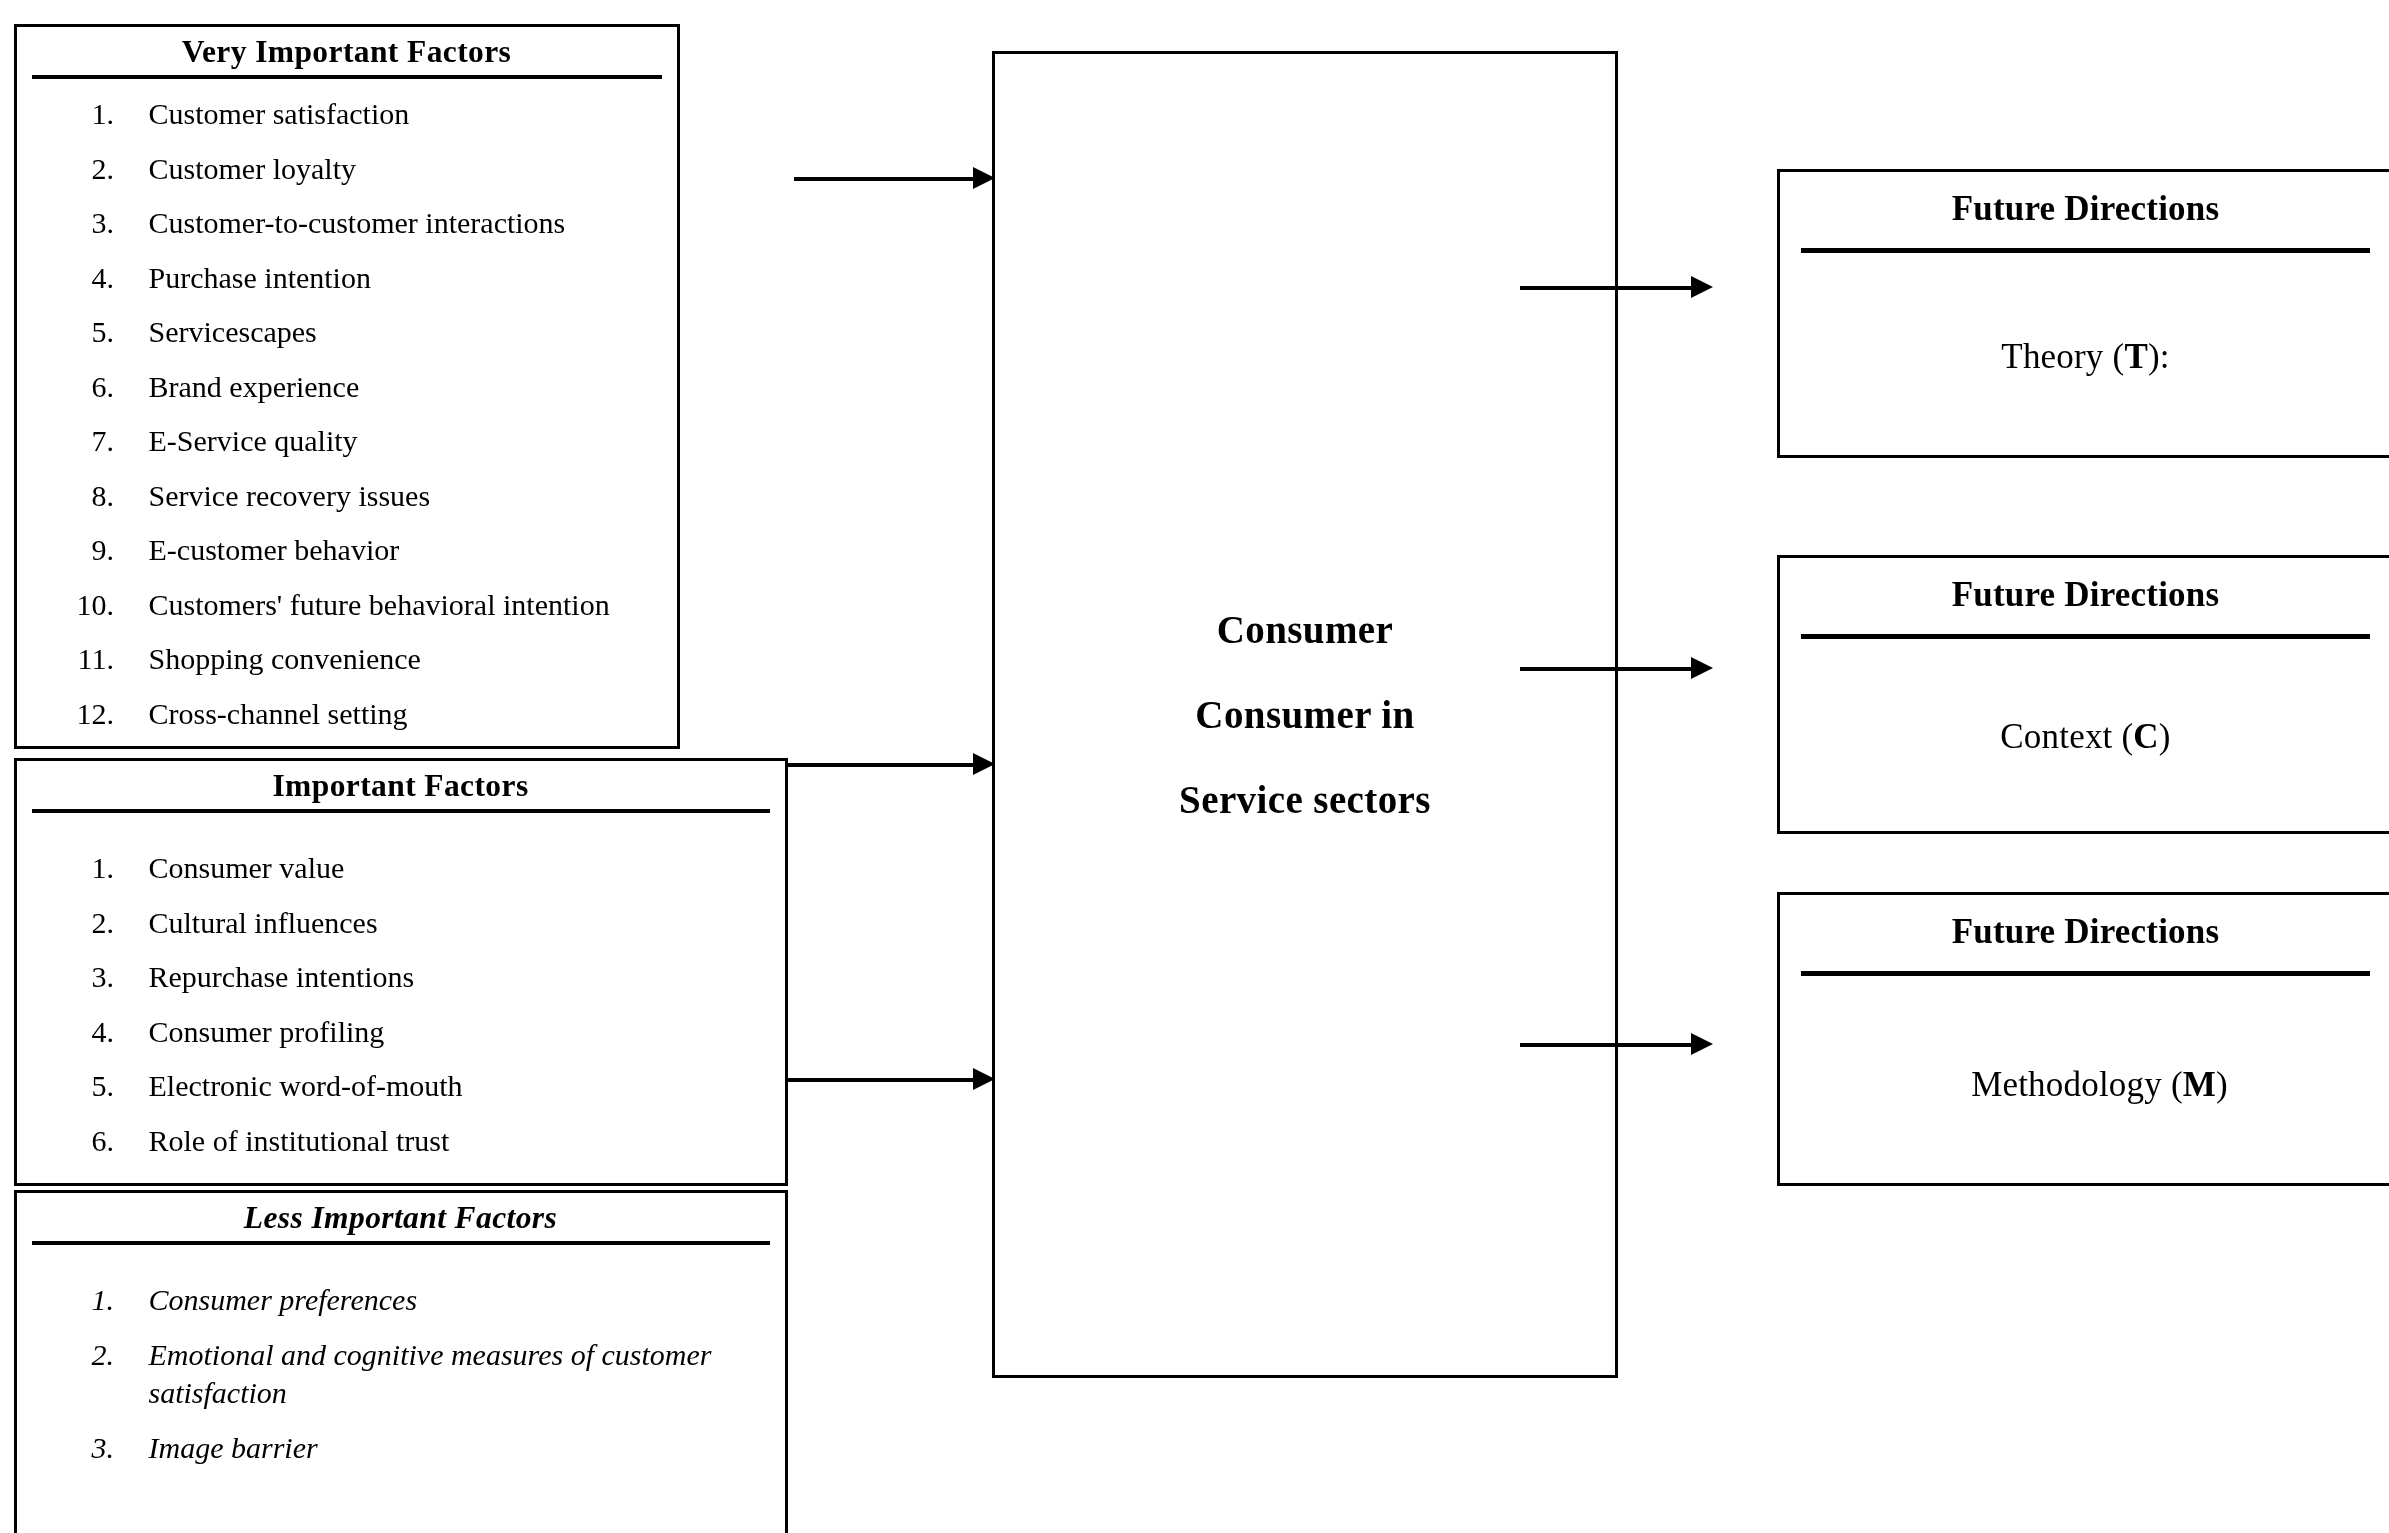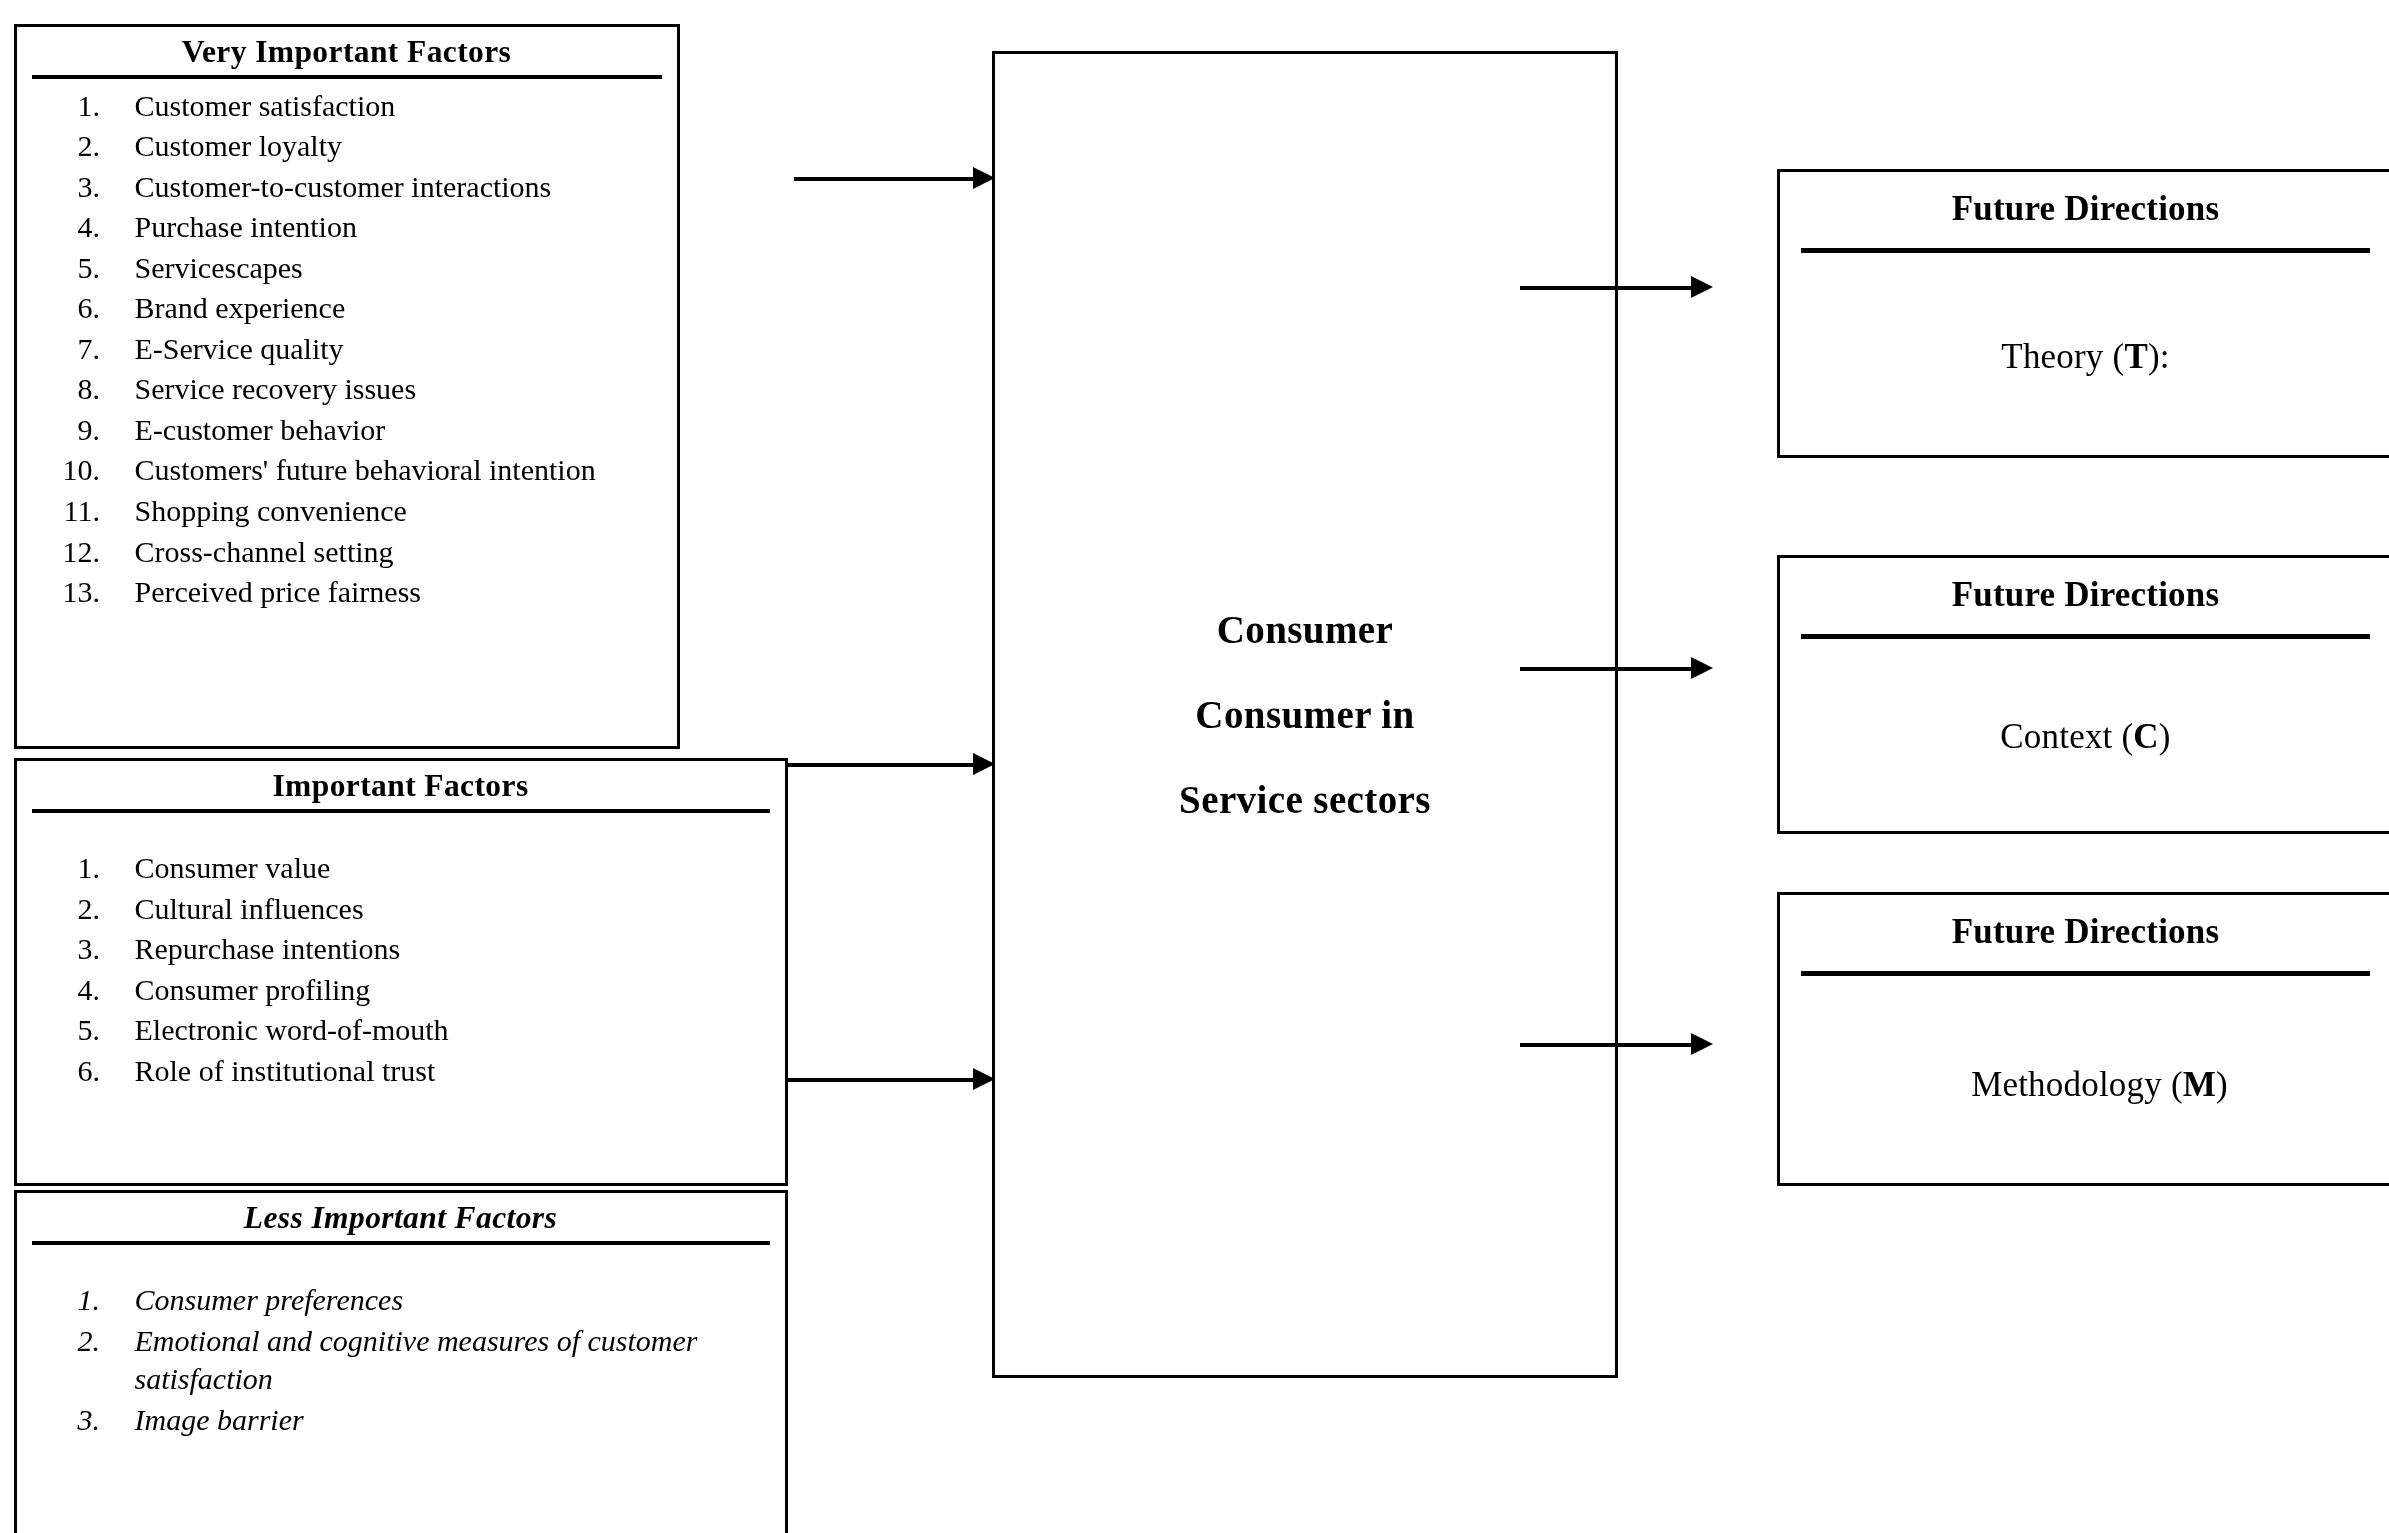--- a/index.html
+++ b/index.html
@@ -45,21 +45,21 @@
   ol.factor-list {
     margin: 0;
     padding: 0 0 0 89px;
     list-style-position: outside;
     list-style-type: decimal;
     font-size: 30px;
     line-height: 1.285;
   }
   ol.factor-list li {
     padding-left: 27px;
-    margin: 2px;
+    margin: 16px;
   }
   ol.factor-list li::marker {
     
   }
 
   #box-very-important {
     left: 13.5px;
     top: 24px;
     width: 666px;
     height: 725px;

